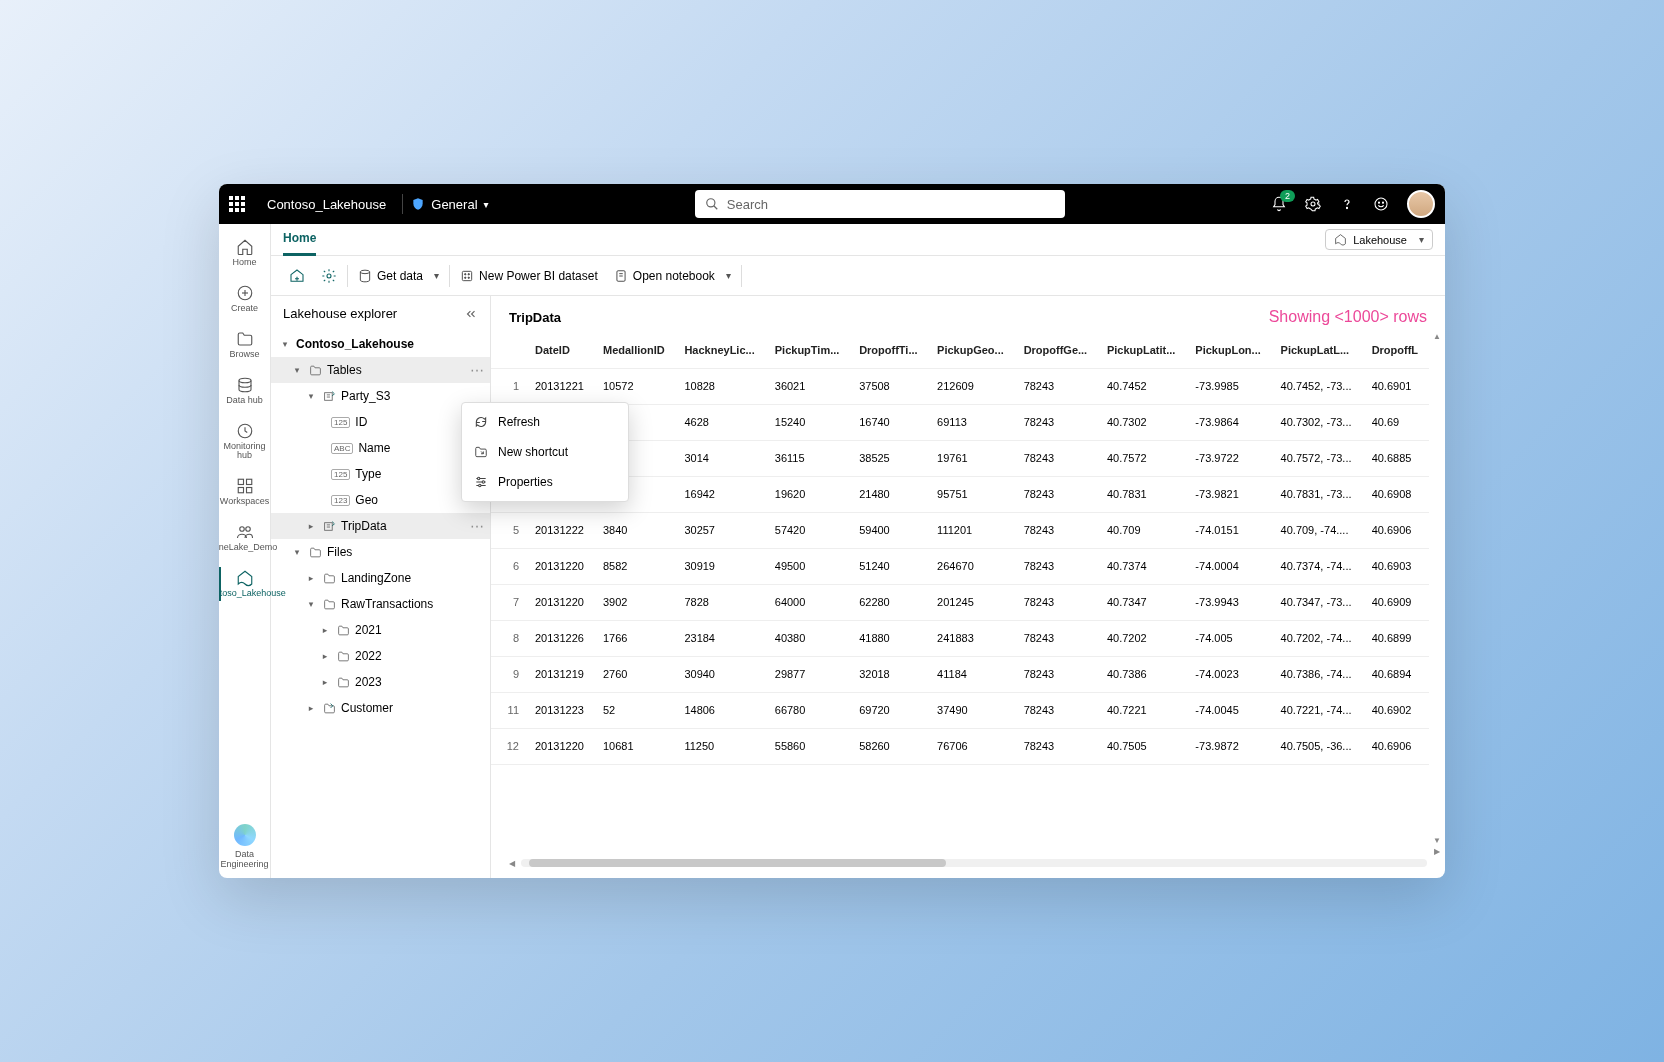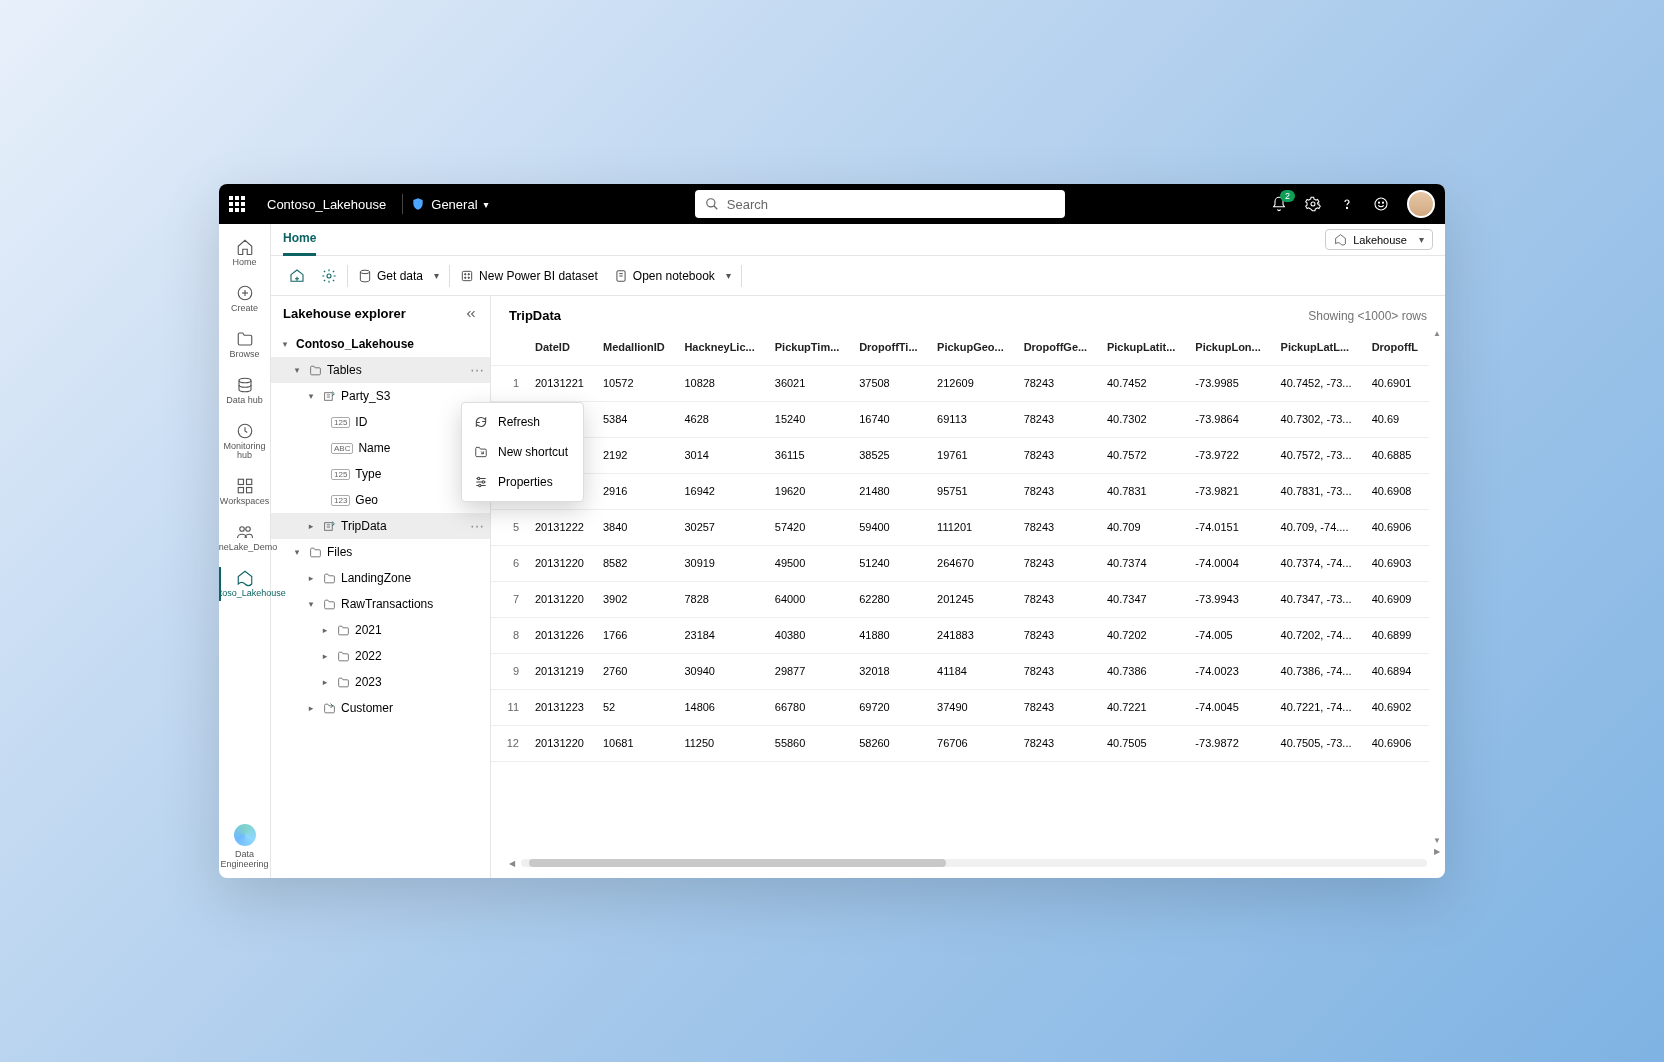--- a/index.html
+++ b/index.html
@@ -42,36 +42,36 @@
   .main{flex:1;display:flex;flex-direction:column;min-width:0;}
   .tabs{height:32px;border-bottom:1px solid #e5e5e5;display:flex;align-items:center;padding:0 12px;justify-content:space-between;}
   .tab{font-size:12px;font-weight:600;color:#0d6363;border-bottom:3px solid #0d6363;height:32px;display:flex;align-items:center;}
   .mode-pill{border:1px solid #ccc;border-radius:4px;font-size:11px;padding:3px 8px;display:flex;align-items:center;gap:6px;cursor:pointer;}
   .toolbar{height:40px;border-bottom:1px solid #e5e5e5;display:flex;align-items:center;gap:4px;padding:0 12px;font-size:12px;}
   .tbtn{display:flex;align-items:center;gap:5px;padding:4px 6px;border-radius:3px;cursor:pointer;}
   .tsep{width:1px;height:22px;background:#ddd;}
   .content{flex:1;display:flex;min-height:0;}
   
   .explorer{width:220px;border-right:1px solid #e5e5e5;display:flex;flex-direction:column;font-size:12px;min-height:0;}
-  .exp-head{display:flex;align-items:center;justify-content:space-between;padding:10px 12px;font-weight:700;font-size:13px;}
+  .exp-head{display:flex;align-items:center;justify-content:space-between;padding:10px 12px;font-weight:400;font-size:13px;}
   .tree{flex:1;overflow:auto;padding-bottom:10px;}
   .node{display:flex;align-items:center;height:26px;padding-left:10px;cursor:pointer;gap:5px;position:relative;}
   .node.sel{background:#ededed;}
   .node .more{position:absolute;right:6px;color:#666;font-size:14px;opacity:.7;}
   .tw{width:12px;font-size:9px;color:#666;text-align:center;}
   .ni{width:14px;display:flex;justify-content:center;color:#666;}
   .typetag{font-size:8px;border:1px solid #aaa;border-radius:2px;padding:0 2px;color:#666;}
   
-  .ctx{position:absolute;z-index:50;background:#fff;border:1px solid #ddd;border-radius:4px;box-shadow:0 8px 24px rgba(0,0,0,.18);width:123px;font-size:12px;padding:4px 0;}
+  .ctx{position:absolute;z-index:50;background:#fff;border:1px solid #ddd;border-radius:4px;box-shadow:0 8px 24px rgba(0,0,0,.18);width:168px;font-size:12px;padding:4px 0;}
   .ctx-item{display:flex;align-items:center;gap:10px;padding:8px 12px;cursor:pointer;}
   
   .grid-wrap{flex:1;display:flex;flex-direction:column;min-width:0;padding:0 0 8px 0;}
   .grid-head{display:flex;justify-content:space-between;align-items:center;padding:12px 18px 6px 18px;font-size:13px;}
   .grid-head .t{font-weight:600;}
-  .grid-head .r{font-size:12px;color:#737373;}
+  .grid-head .r{font-size:16px;color:#ec4899;}
   .grid{flex:1;overflow:auto;font-size:11px;min-height:0;}
   table{border-collapse:collapse;width:100%;}
   th,td{padding:0 8px;height:36px;text-align:left;white-space:nowrap;border-bottom:1px solid #eee;}
   th{font-weight:600;color:#222;background:#fff;position:sticky;top:0;}
   td.idx{color:#666;text-align:right;width:36px;}
   .hscroll-vis{height:14px;display:flex;align-items:center;padding:0 18px;}
   .hscroll-track{flex:1;height:8px;border-radius:4px;background:#f0f0f0;position:relative;}
   .hscroll-thumb{position:absolute;left:8px;width:46%;top:0;bottom:0;border-radius:4px;background:#c8c8c8;}
   .scroll-aff{display:flex;flex-direction:column;align-items:center;font-size:8px;color:#888;gap:2px;padding:0 4px;}
   .ic{display:inline-flex;}
@@ -604,21 +604,21 @@
                       <td class="idx">12</td>
                       <td>20131220</td>
                       <td>10681</td>
                       <td>11250</td>
                       <td>55860</td>
                       <td>58260</td>
                       <td>76706</td>
                       <td>78243</td>
                       <td>40.7505</td>
                       <td>-73.9872</td>
-                      <td>40.7505, -73...</td>
+                      <td>40.7505, -36...</td>
                       <td>40.6906</td>
                     </tr>
                   </tbody>
                 </table>
             </div>
             <div class="scroll-aff">
               <span>▲</span>
               <span style="flex:1"></span>
               <span>▼</span>
               <span>▶</span>

